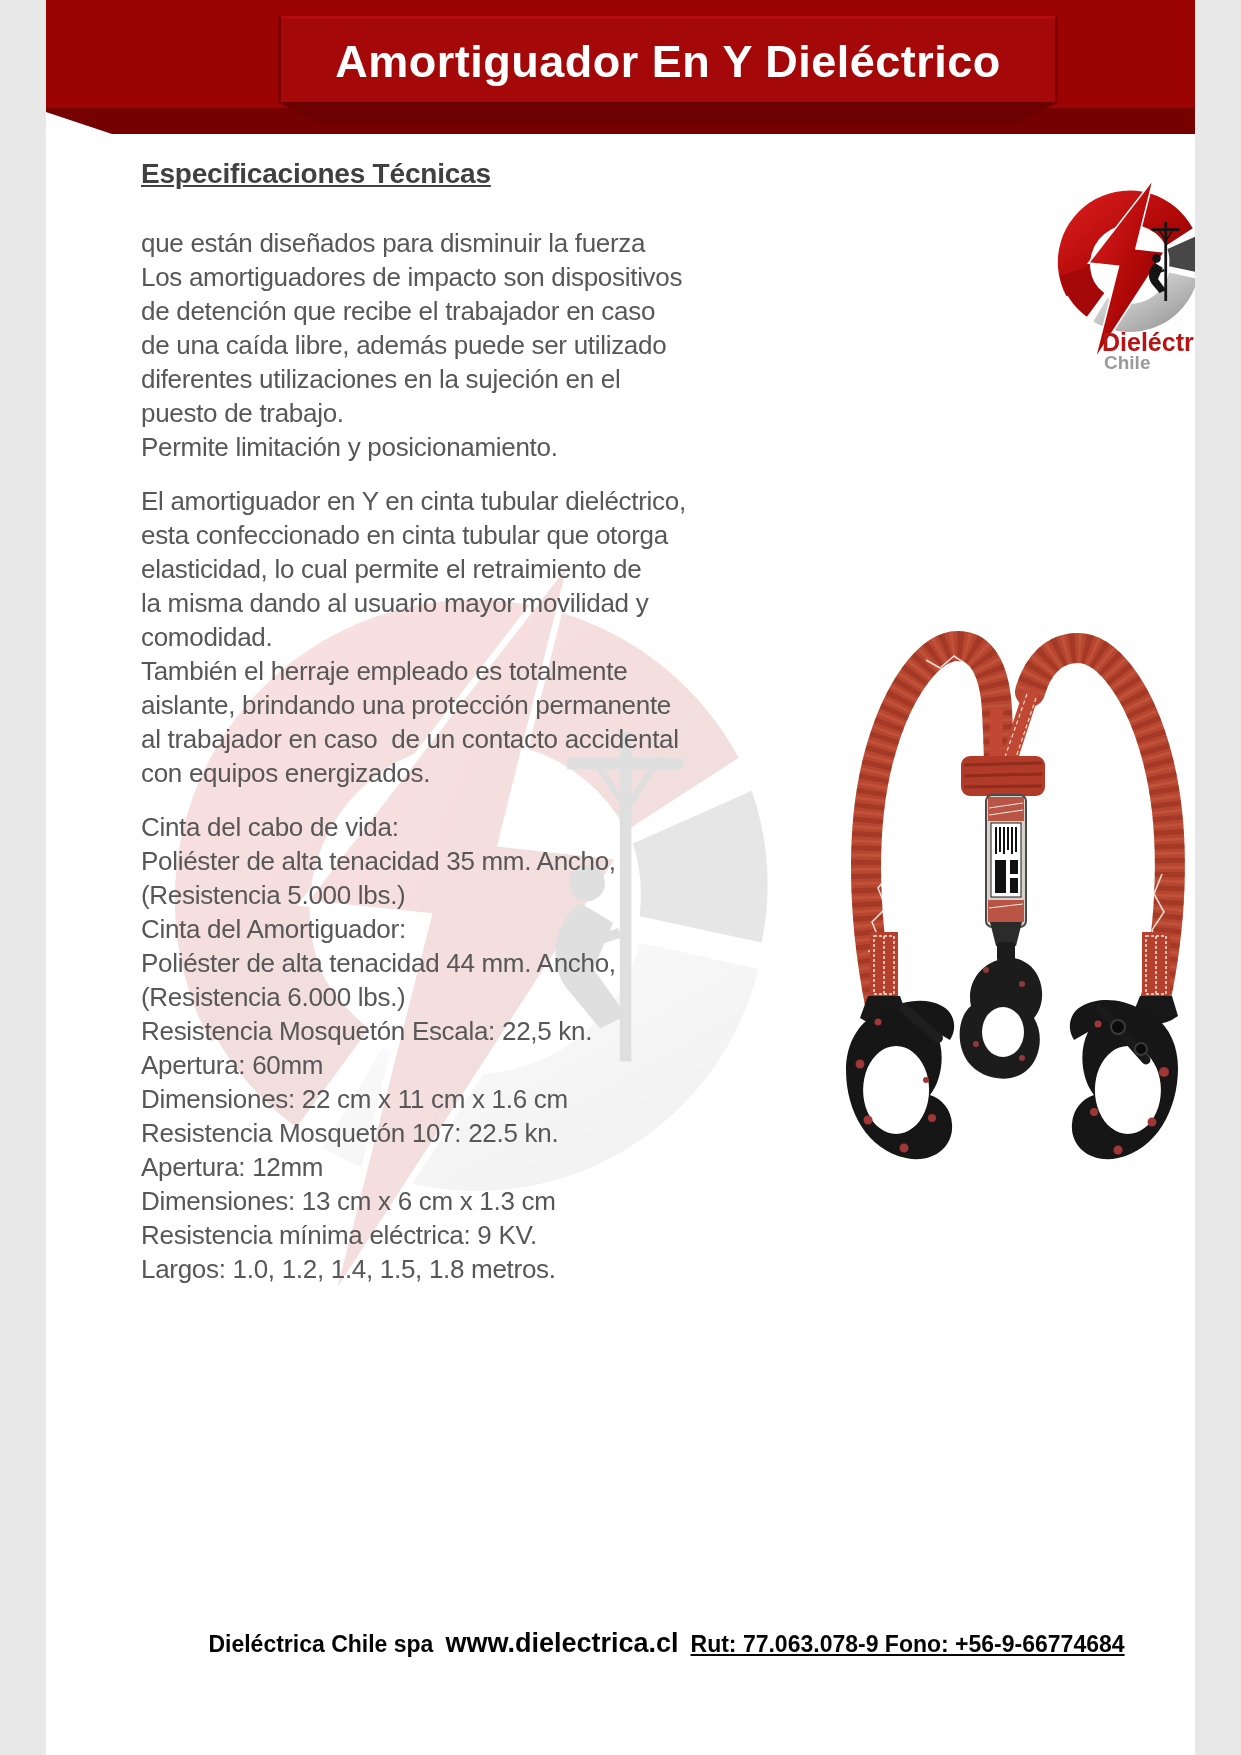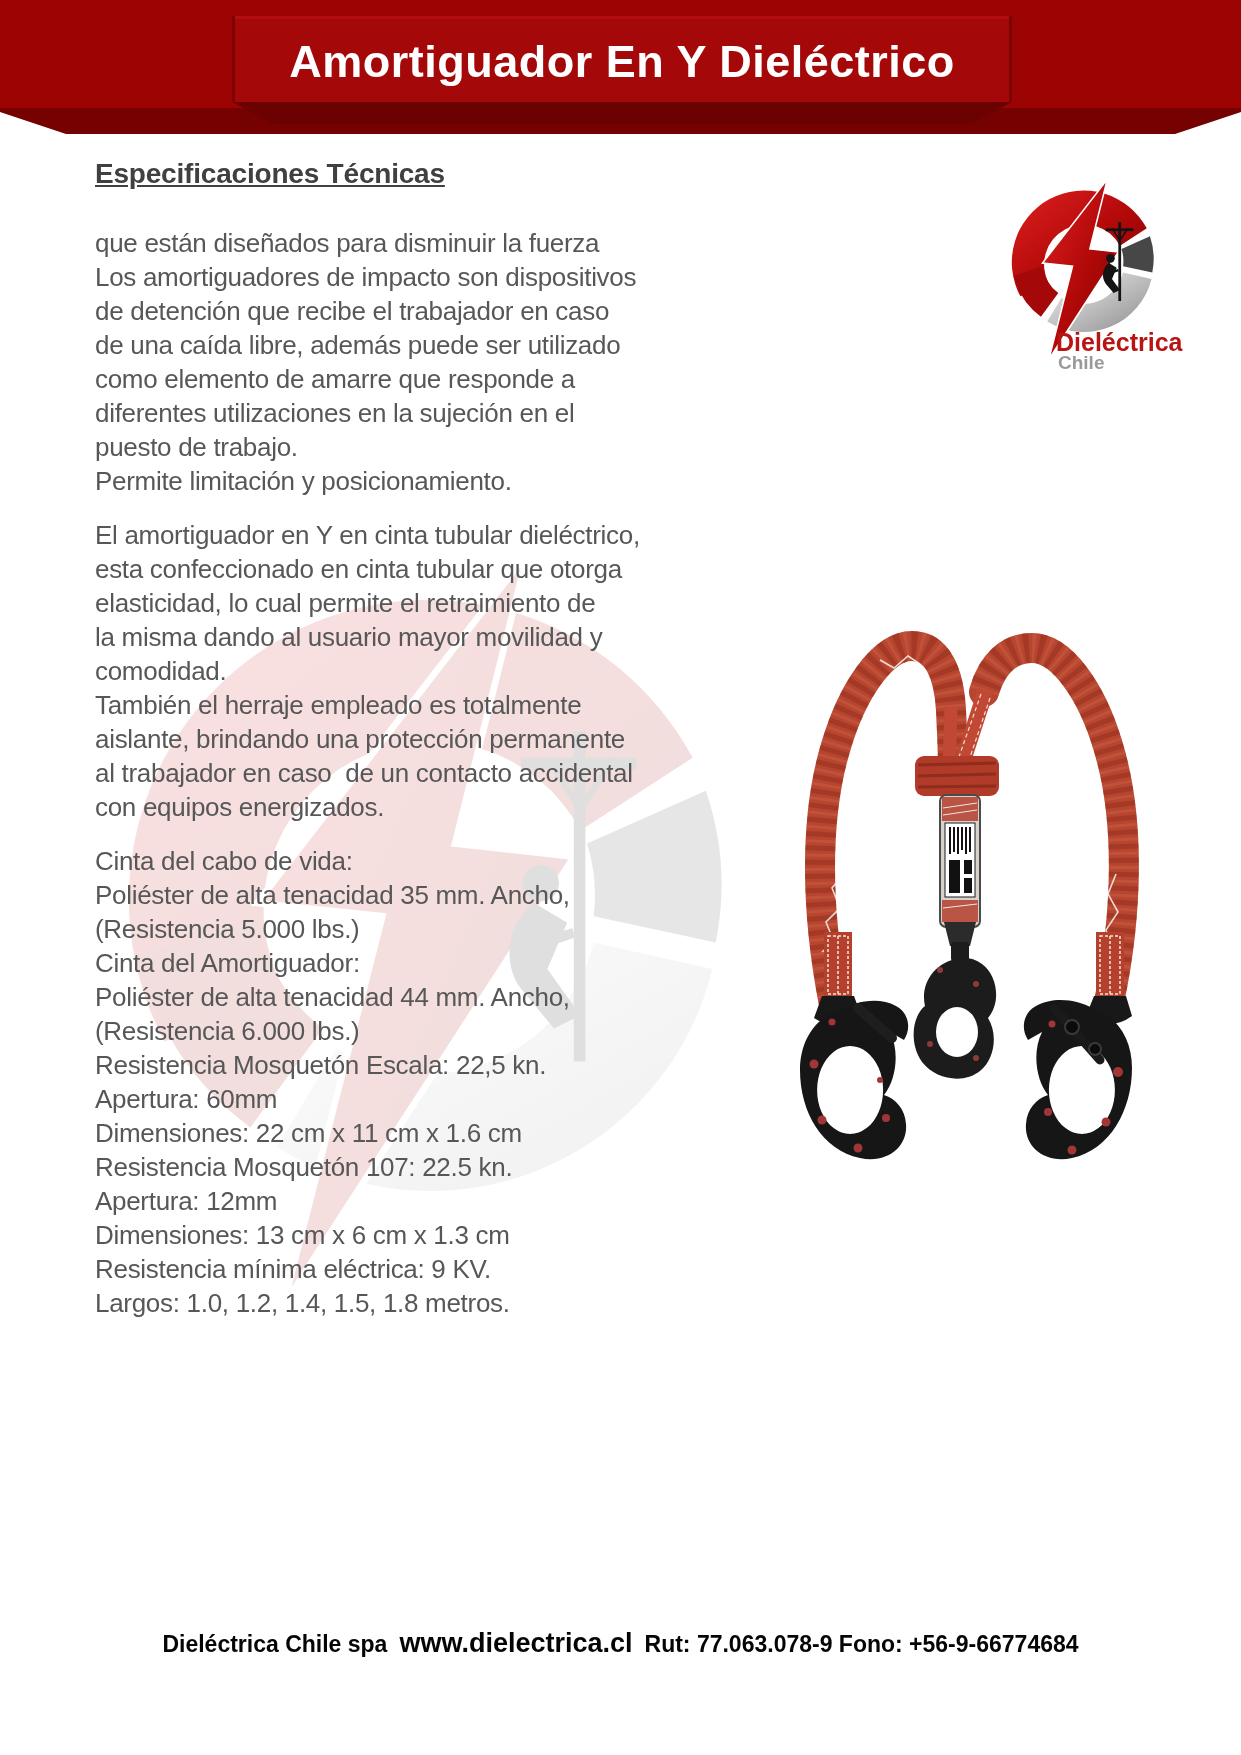--- a/index.html
+++ b/index.html
@@ -1,17 +1,17 @@
 <!DOCTYPE html>
 <html><head>
 <meta charset="utf-8">
 <style>
   html,body{margin:0;padding:0;background:#e8e8e8;}
   .page{
-    position:relative;width:1241px;height:1755px;margin:0 auto;
+    position:relative;width:1149px;height:1755px;margin:0 auto;
     background:#ffffff;overflow:hidden;
     font-family:"Liberation Sans","DejaVu Sans",sans-serif;
   }
   
   .header-svg{position:absolute;left:0;top:0;width:1241px;height:140px;display:block;}
   .page-title{
     position:absolute;left:232px;top:30px;width:780px;height:64px;
     text-align:center;font-size:45px;font-weight:bold;color:#ffffff;
     line-height:64px;letter-spacing:.5px;white-space:nowrap;
   }
@@ -47,21 +47,21 @@
   .coil-glint{fill:none;stroke:#D06A4C;stroke-width:30;stroke-dasharray:3 11;stroke-dashoffset:6;opacity:.35;}
   .squiggle{fill:none;stroke:#ffffff;stroke-width:1.6;opacity:.8;}
   
   .footer{
     position:absolute;left:0;top:1628px;width:1241px;z-index:2;
     display:flex;justify-content:center;align-items:baseline;gap:12px;
     color:#050505;font-weight:bold;white-space:nowrap;
   }
   .footer .company{font-size:23px;}
   .footer .website{font-size:27px;}
-  .footer .registry{font-size:23px;}
+  .footer .registry{font-size:23px;text-decoration:underline;}
 </style>
 </head>
 <body>
 
 <div class="page">
 
   <svg class="header-svg" viewBox="0 0 1241 140" aria-hidden="true">
     <defs>
       <linearGradient id="gradRed" x1="0" y1="0" x2="1" y2="1">
         <stop offset="0" stop-color="#E02020"></stop>
@@ -107,21 +107,20 @@
   <svg class="watermark" viewBox="0 0 200 240" aria-hidden="true">
     <use href="#emblem"></use>
   </svg>
 
   <div class="spec-text">
       <div class="para">
         <div class="line">que están diseñados para disminuir la fuerza</div>
         <div class="line">Los amortiguadores de impacto son dispositivos</div>
         <div class="line">de detención que recibe el trabajador en caso</div>
         <div class="line">de una caída libre, además puede ser utilizado</div>
-        <div class="line">como elemento de amarre que responde a</div>
         <div class="line">diferentes utilizaciones en la sujeción en el</div>
         <div class="line">puesto de trabajo.</div>
         <div class="line">Permite limitación y posicionamiento.</div>
       </div>
       <div class="para">
         <div class="line">El amortiguador en Y en cinta tubular dieléctrico,</div>
         <div class="line">esta confeccionado en cinta tubular que otorga</div>
         <div class="line">elasticidad, lo cual permite el retraimiento de</div>
         <div class="line">la misma dando al usuario mayor movilidad y</div>
         <div class="line">comodidad.</div>

